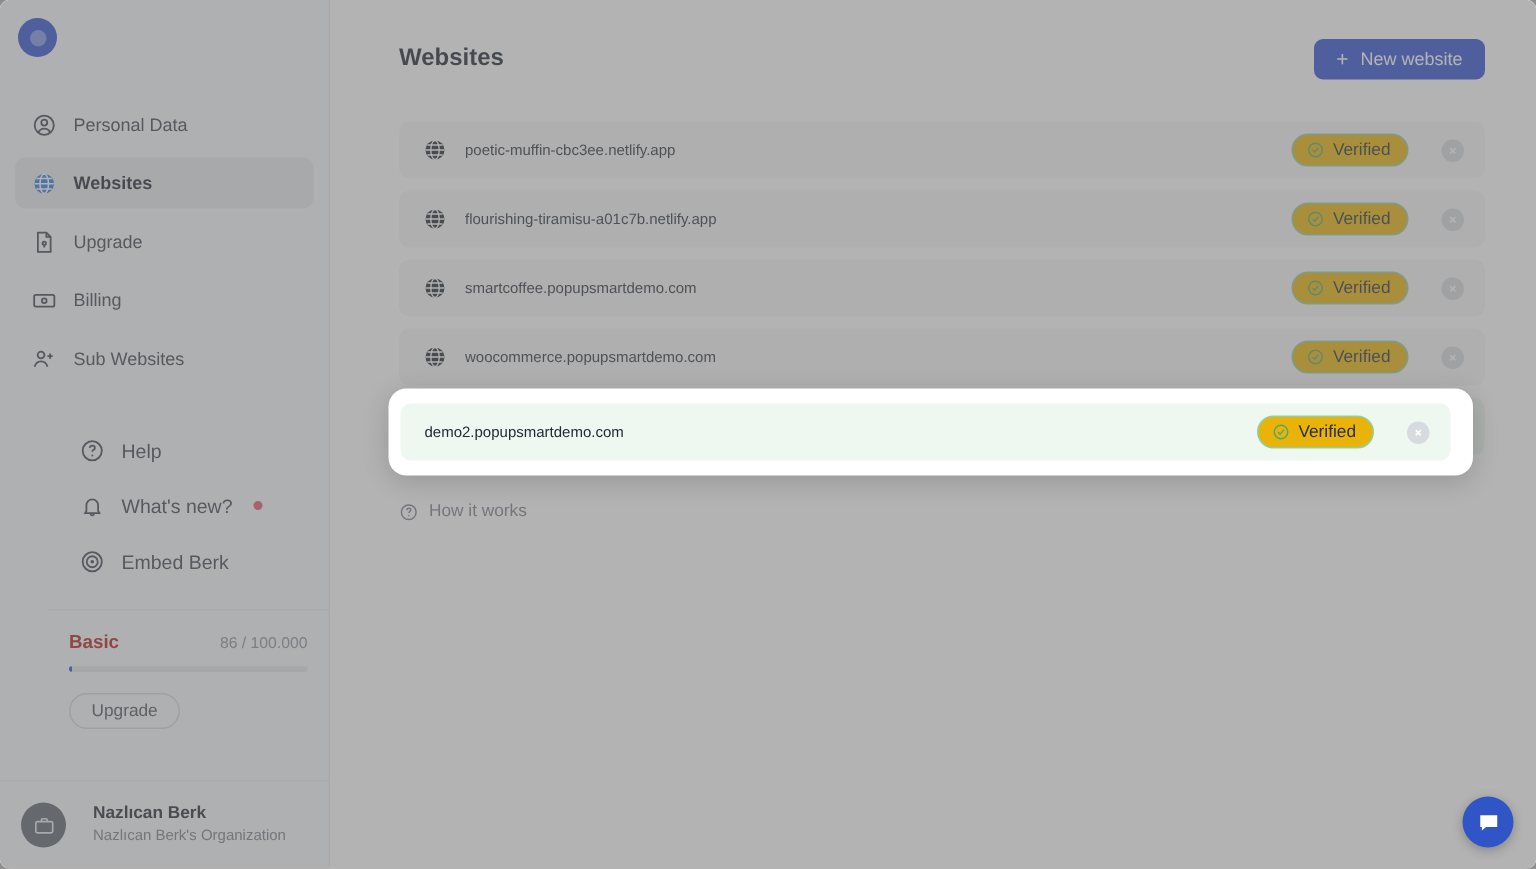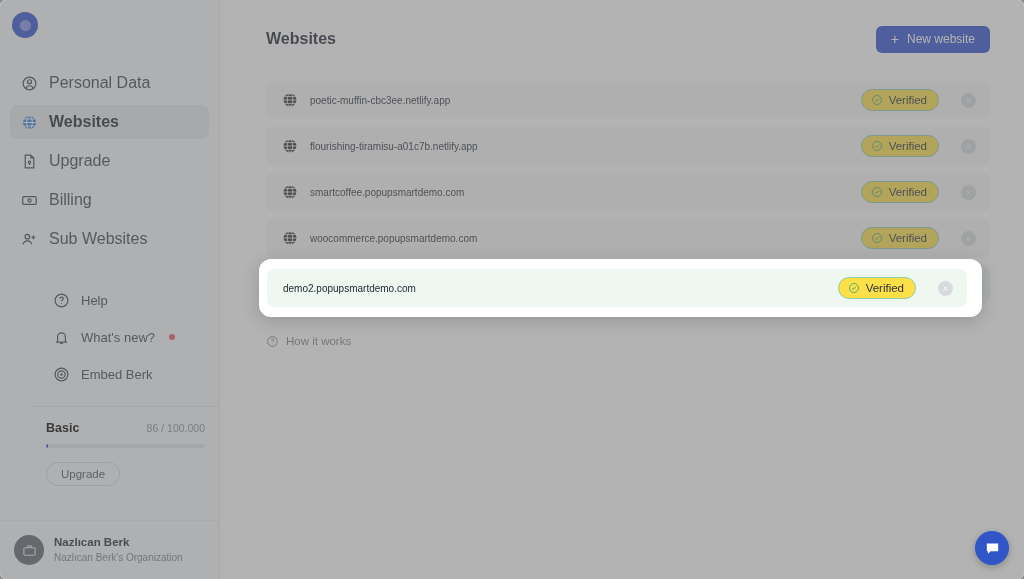--- a/index.html
+++ b/index.html
@@ -53,21 +53,21 @@
   .nav-item {
     position: relative;
     display: flex;
     align-items: center;
     gap: 11px;
     height: 34px;
     margin: 0 10px;
     padding: 0 10px;
     border-radius: 7px;
     color: #3d4450;
-    font-size: 16px;
+    font-size: 12px;
     cursor: pointer;
   }
   .nav-item + .nav-item { margin-top: 5px; }
   .nav-item.active {
     background: #e8eaee;
     font-weight: 700;
     color: #1d2330;
   }
   .nav-icon {
     width: 18px; height: 18px;
@@ -97,21 +97,21 @@
   .plan {
     padding: 14px 14px 0 14px;
     border-top: 1px solid #e9ebef;
     margin-top: 16px;
   }
   .plan-row {
     display: flex;
     align-items: baseline;
     justify-content: space-between;
   }
-  .plan-name { font-size: 12.5px; font-weight: 700; color: #000000; }
+  .plan-name { font-size: 12.5px; font-weight: 700; color: #b91c1c; }
   .plan-usage { font-size: 10.5px; color: #8b919d; }
   .plan-bar {
     margin-top: 9px;
     height: 4px;
     border-radius: 3px;
     background: #e4e6eb;
     overflow: hidden;
   }
   .plan-bar .fill {
     height: 100%;
@@ -130,21 +130,21 @@
     background: transparent;
     font-size: 11.5px;
     color: #4d535f;
     font-family: inherit;
     cursor: pointer;
   }
 
   .user {
     display: flex;
     align-items: center;
-    gap: 10px;
+    gap: 18px;
     padding: 14px;
     margin-top: auto;
     border-top: 1px solid #eceef1;
     cursor: pointer;
   }
   .avatar {
     width: 30px; height: 30px;
     border-radius: 50%;
     background: #5d636e;
     display: flex; align-items: center; justify-content: center;
@@ -214,21 +214,21 @@
   }
 
   .badge {
     display: inline-flex;
     align-items: center;
     gap: 6px;
     height: 22px;
     padding: 0 11px 0 9px;
     border: 1px solid #8fcfa6;
     border-radius: 12px;
-    background: #fde047;
+    background: #eab308;
     font-size: 11.5px;
     color: #25303c;
     flex: 0 0 auto;
   }
   .badge svg { width: 12px; height: 12px; display: block; }
 
   .row-remove {
     margin-left: 22px;
     width: 15px; height: 15px;
     border-radius: 50%;

